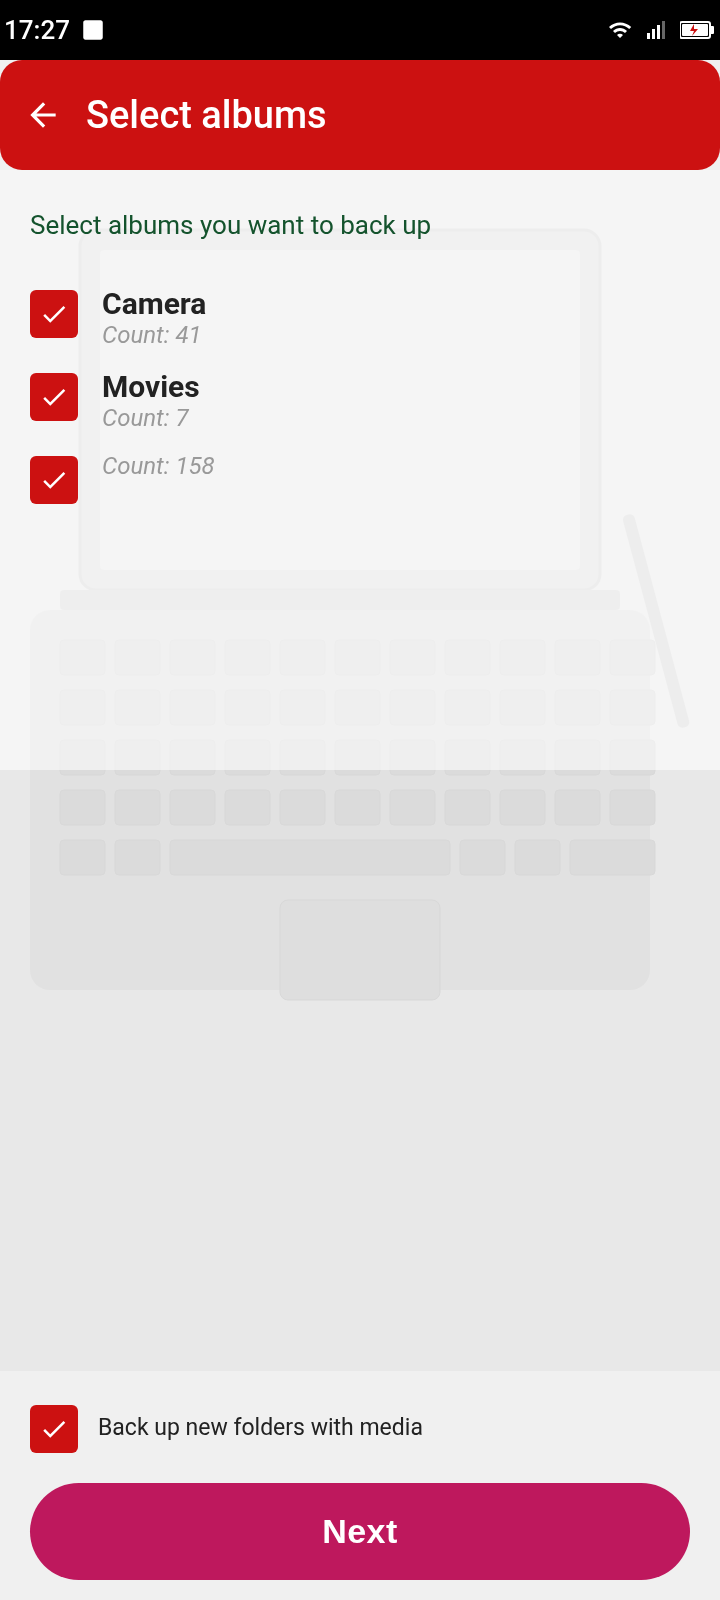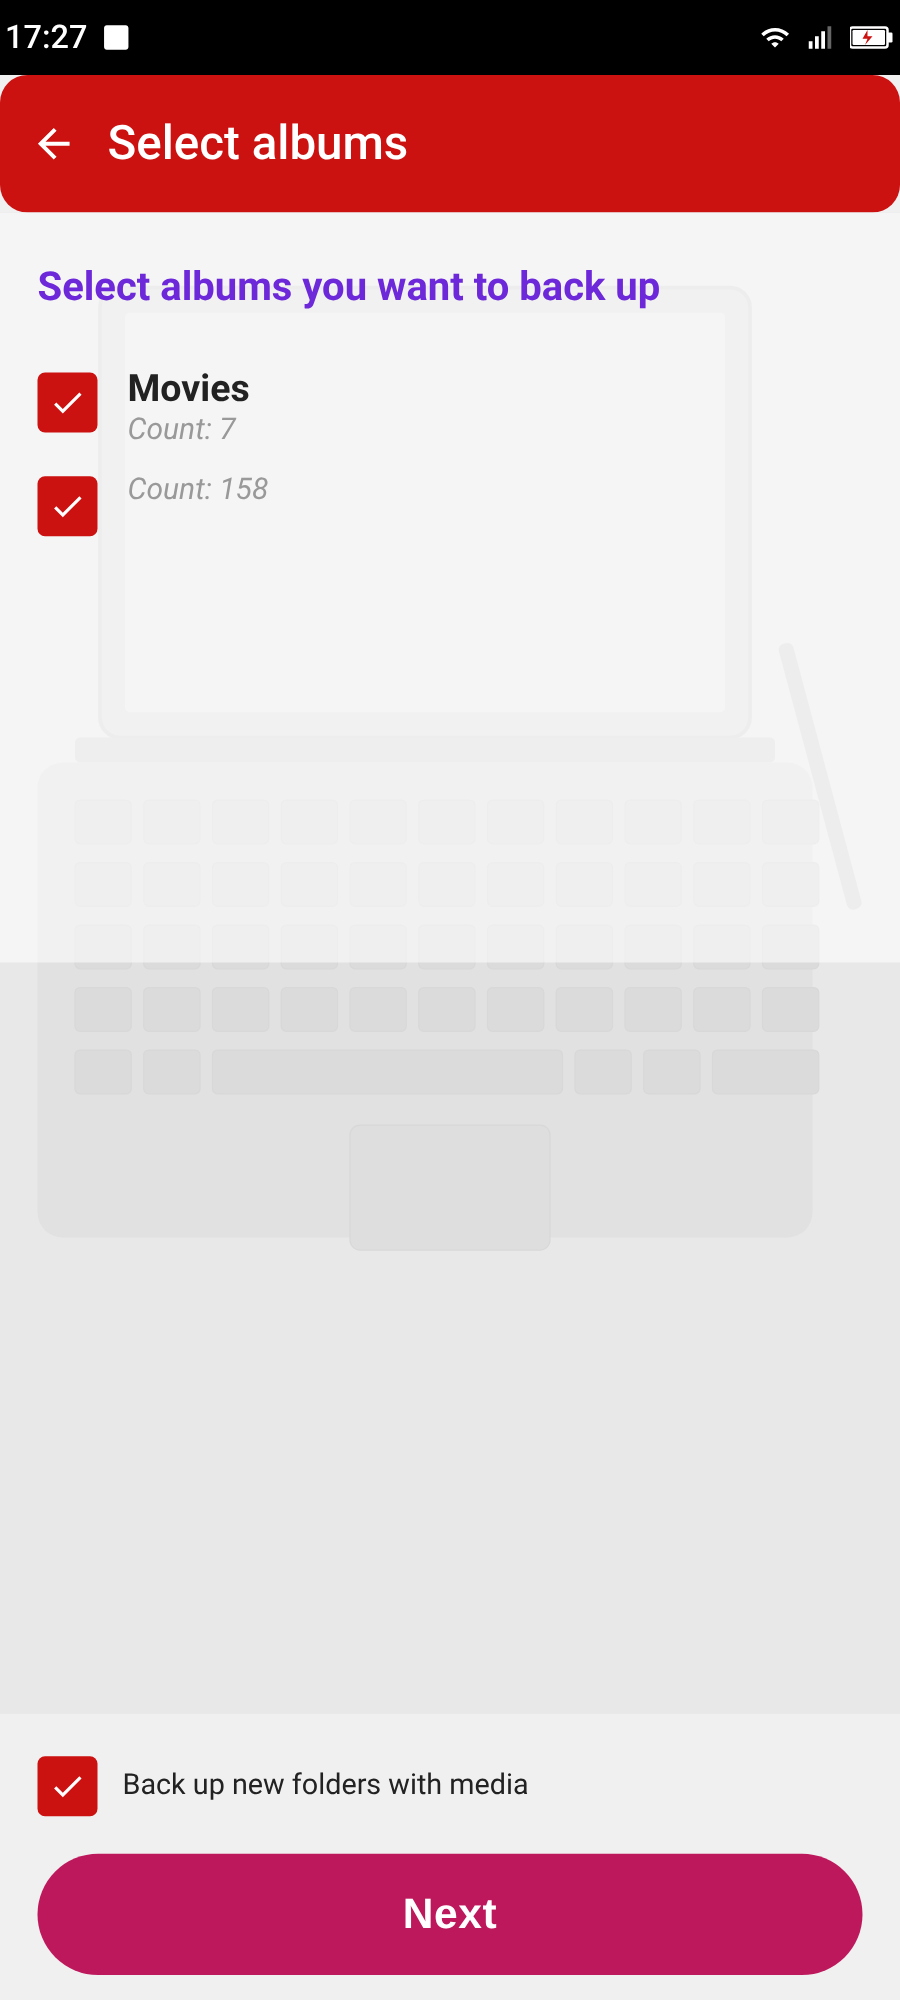--- a/index.html
+++ b/index.html
@@ -82,24 +82,24 @@
     }
 
     
     .main-content {
       position: relative;
       z-index: 2;
       padding: 40px 30px 0 30px;
     }
 
     .subtitle {
-      color: #6d28d9;
-      font-size: 32px;
+      color: #14532d;
+      font-size: 26px;
       margin-bottom: 36px;
-      font-weight: 700;
+      font-weight: 400;
     }
 
     
     .album-list {
       display: flex;
       flex-direction: column;
       gap: 0;
     }
 
     .album-item {
@@ -299,20 +299,31 @@
     <rect x="650" y="340" width="12" height="220" rx="5" fill="#bbb" transform="rotate(-15, 660, 450)"></rect>
   </svg>
 
   <div style="position:absolute;top:0;left:0;right:0;height:600px;background:rgba(255,255,255,0.55);z-index:1;"></div>
 
   <div class="main-content">
     <p class="subtitle">Select albums you want to back up</p>
 
     <div class="album-list">
 
+      <div class="album-item">
+        <div class="checkbox">
+          <svg viewBox="0 0 24 24" fill="white">
+            <path d="M9 16.17L4.83 12l-1.42 1.41L9 19 21 7l-1.41-1.41z"></path>
+          </svg>
+        </div>
+        <div class="album-info">
+          <span class="album-name">Camera</span>
+          <span class="album-count">Count: 41</span>
+        </div>
+      </div>
 
       <div class="album-item">
         <div class="checkbox">
           <svg viewBox="0 0 24 24" fill="white">
             <path d="M9 16.17L4.83 12l-1.42 1.41L9 19 21 7l-1.41-1.41z"></path>
           </svg>
         </div>
         <div class="album-info">
           <span class="album-name">Movies</span>
           <span class="album-count">Count: 7</span>

